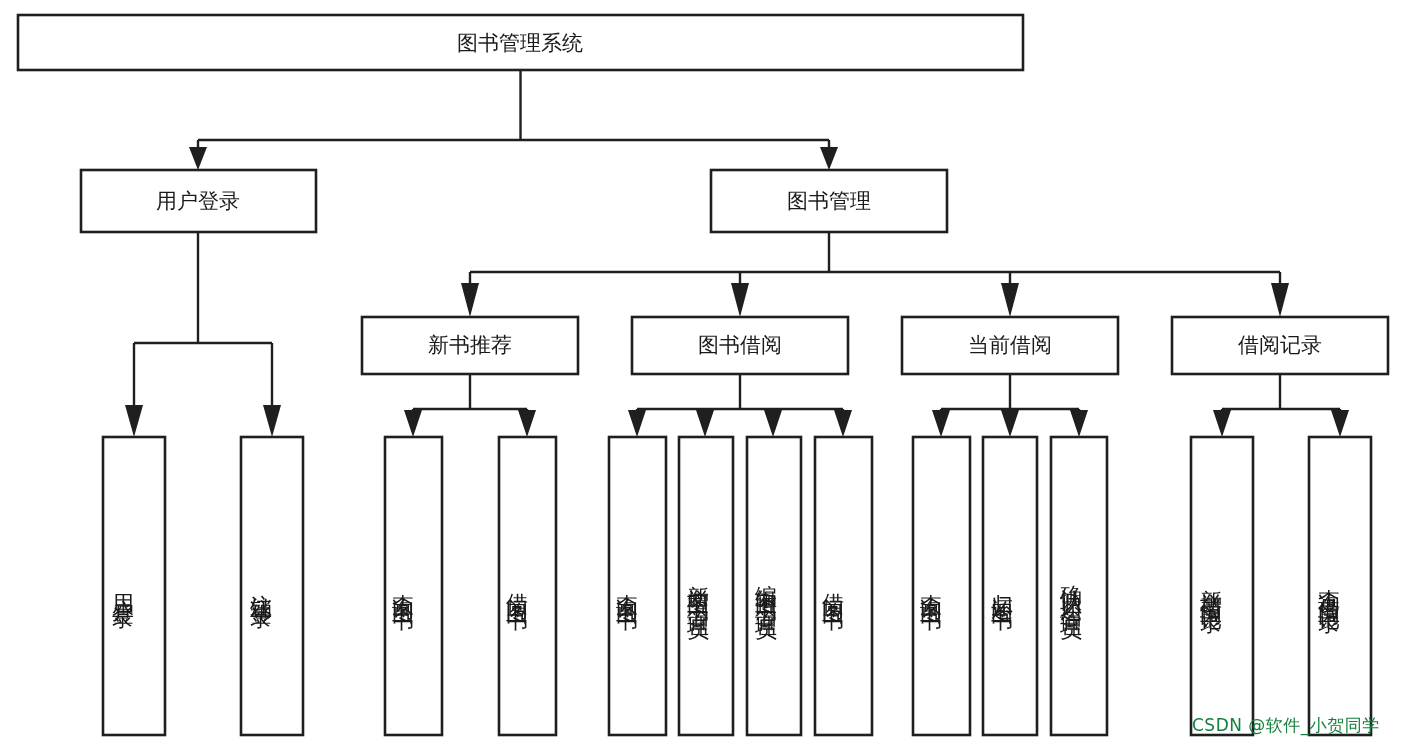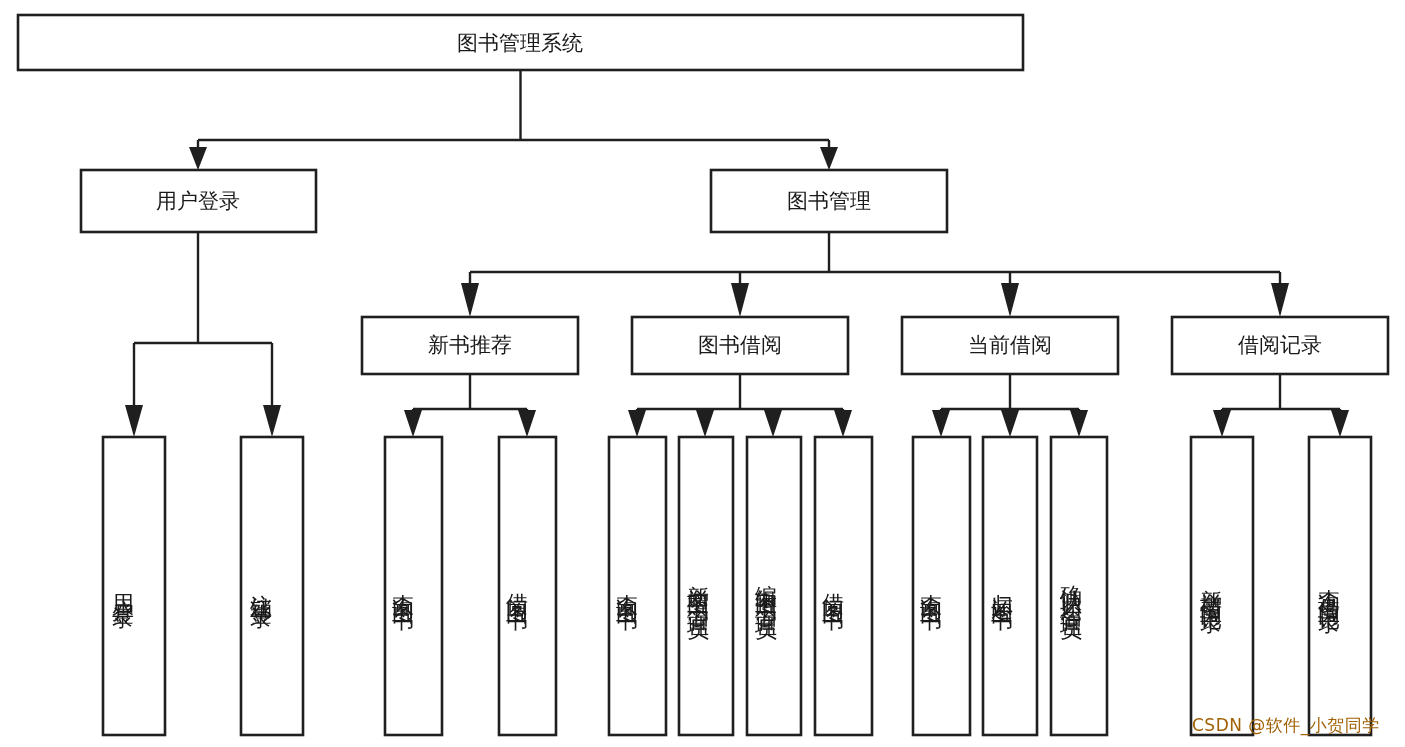--- a/index.html
+++ b/index.html
@@ -59,21 +59,21 @@
     text-orientation: upright;
     letter-spacing: 5px;
     line-height: 1;
     white-space: nowrap;
     pointer-events: none;
   }
   .watermark {
     position: absolute;
     font-family: "DejaVu Sans", "Liberation Sans", sans-serif;
     font-size: 17px;
-    color: #a16207;
+    color: #15803d;
     white-space: nowrap;
     letter-spacing: 0.5px;
   }
 </style>
 </head>
 <body>
 
 <div id="diagram-root">
 
   <svg class="diagram" viewBox="0 0 1405 747" xmlns="http://www.w3.org/2000/svg">

